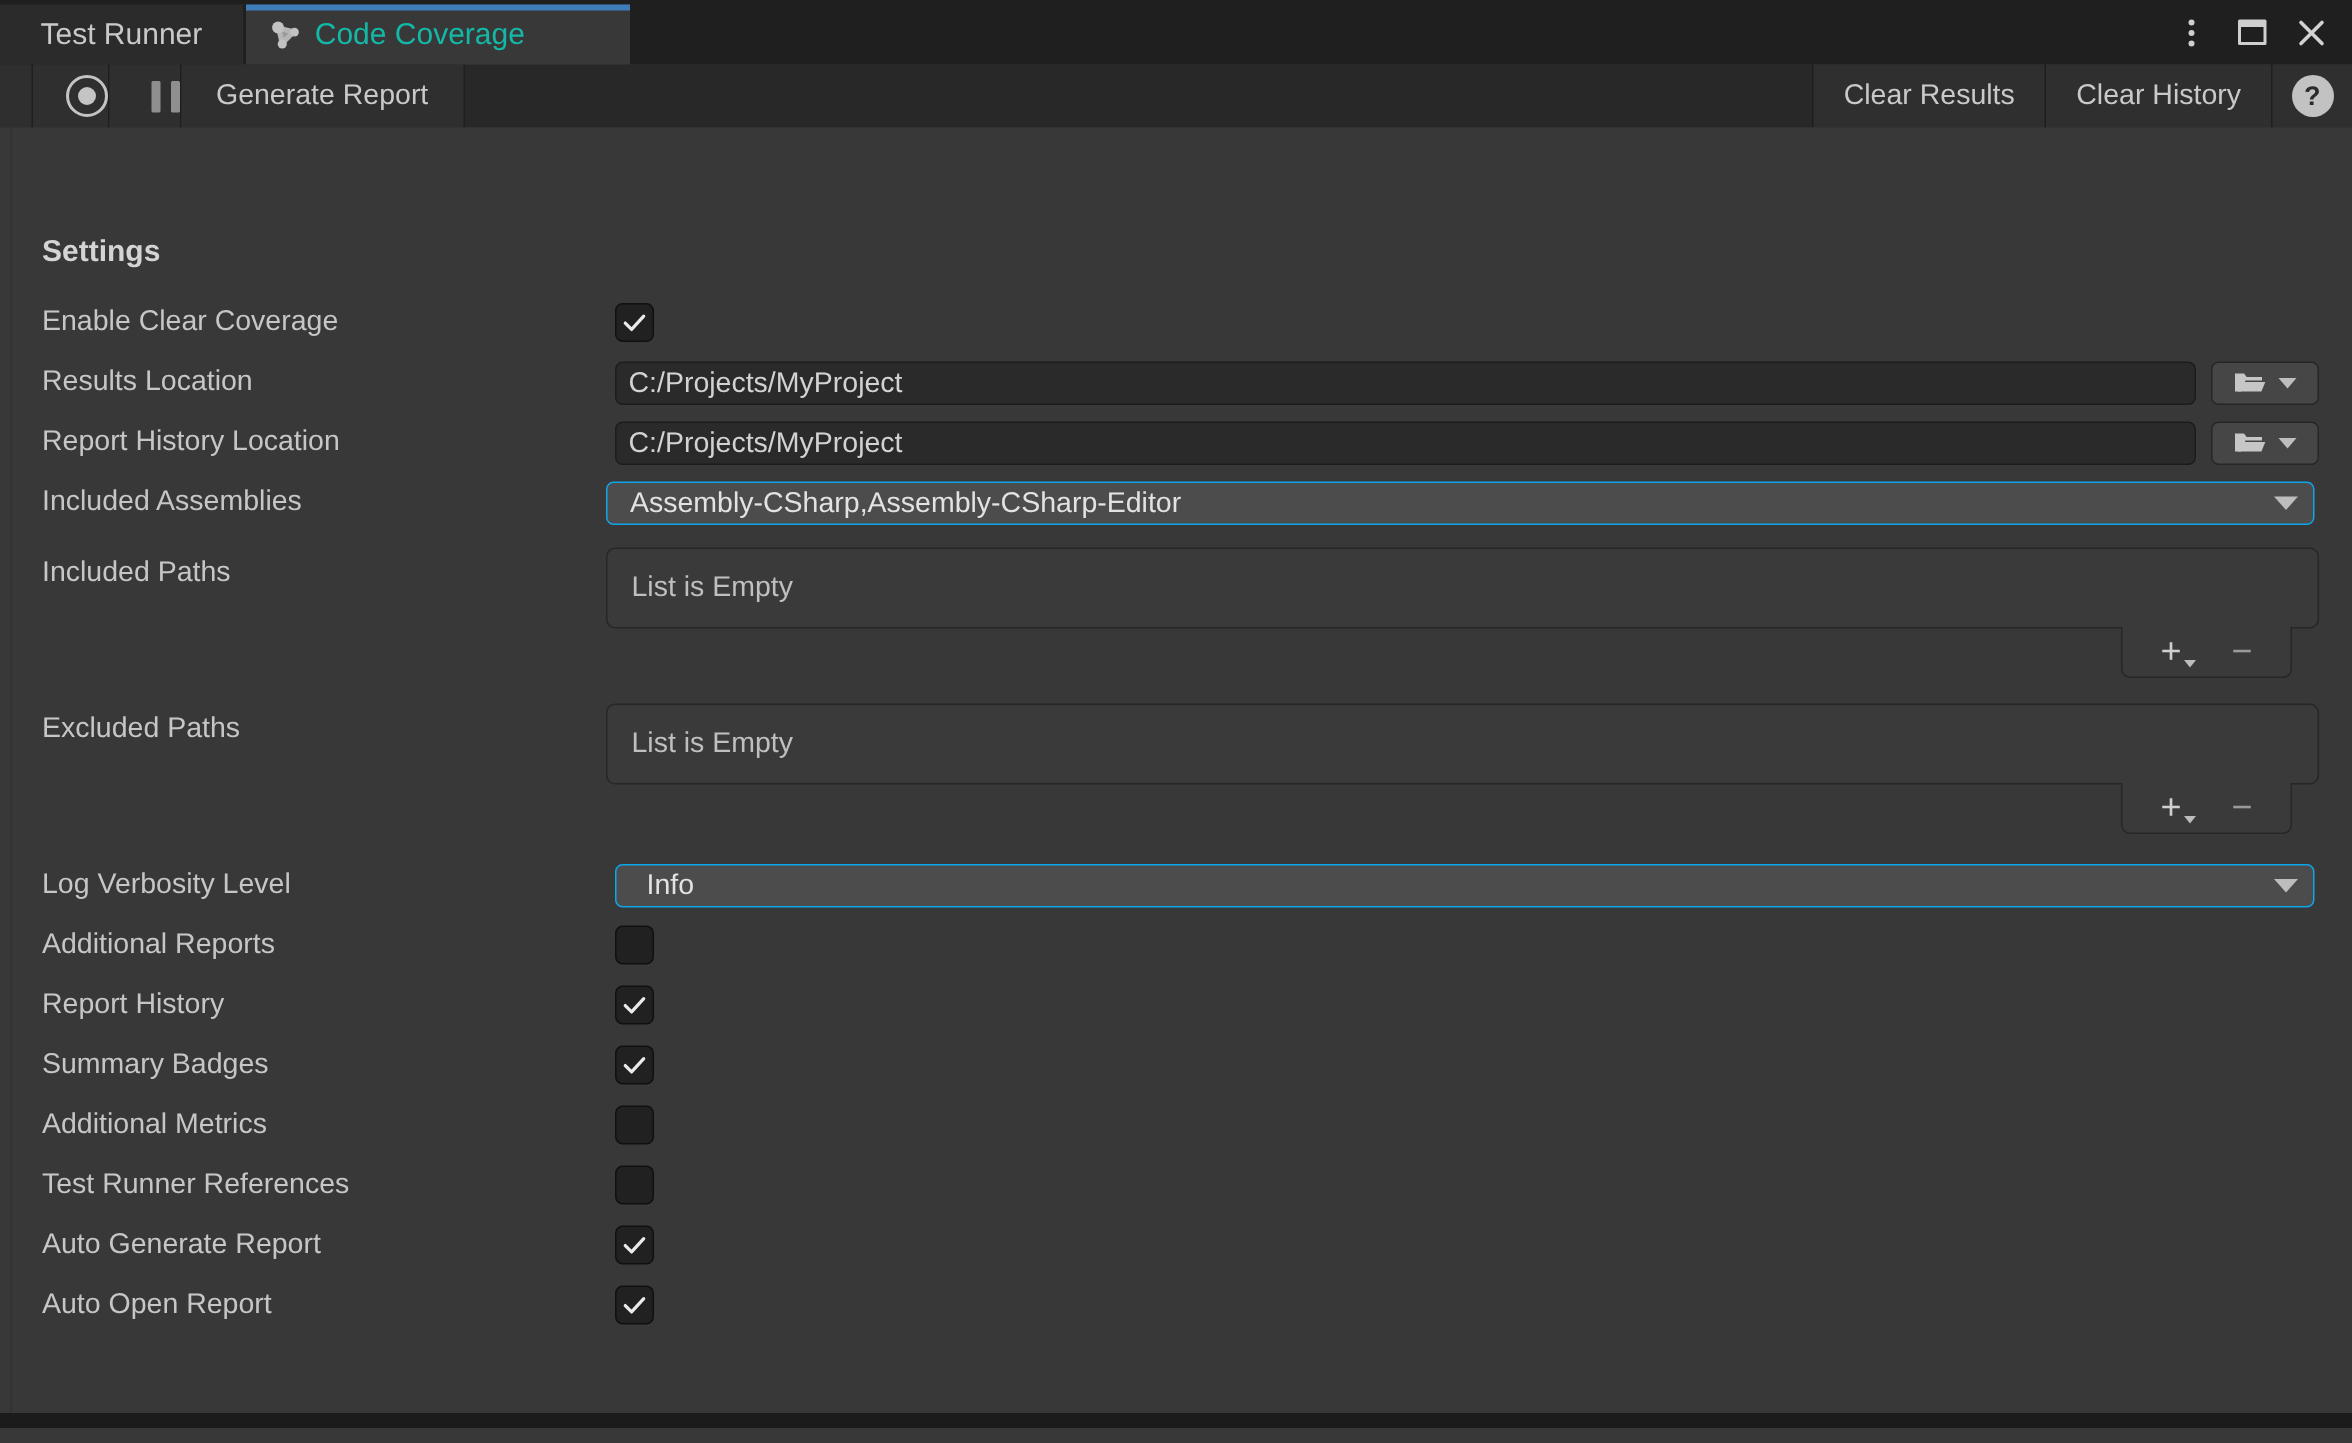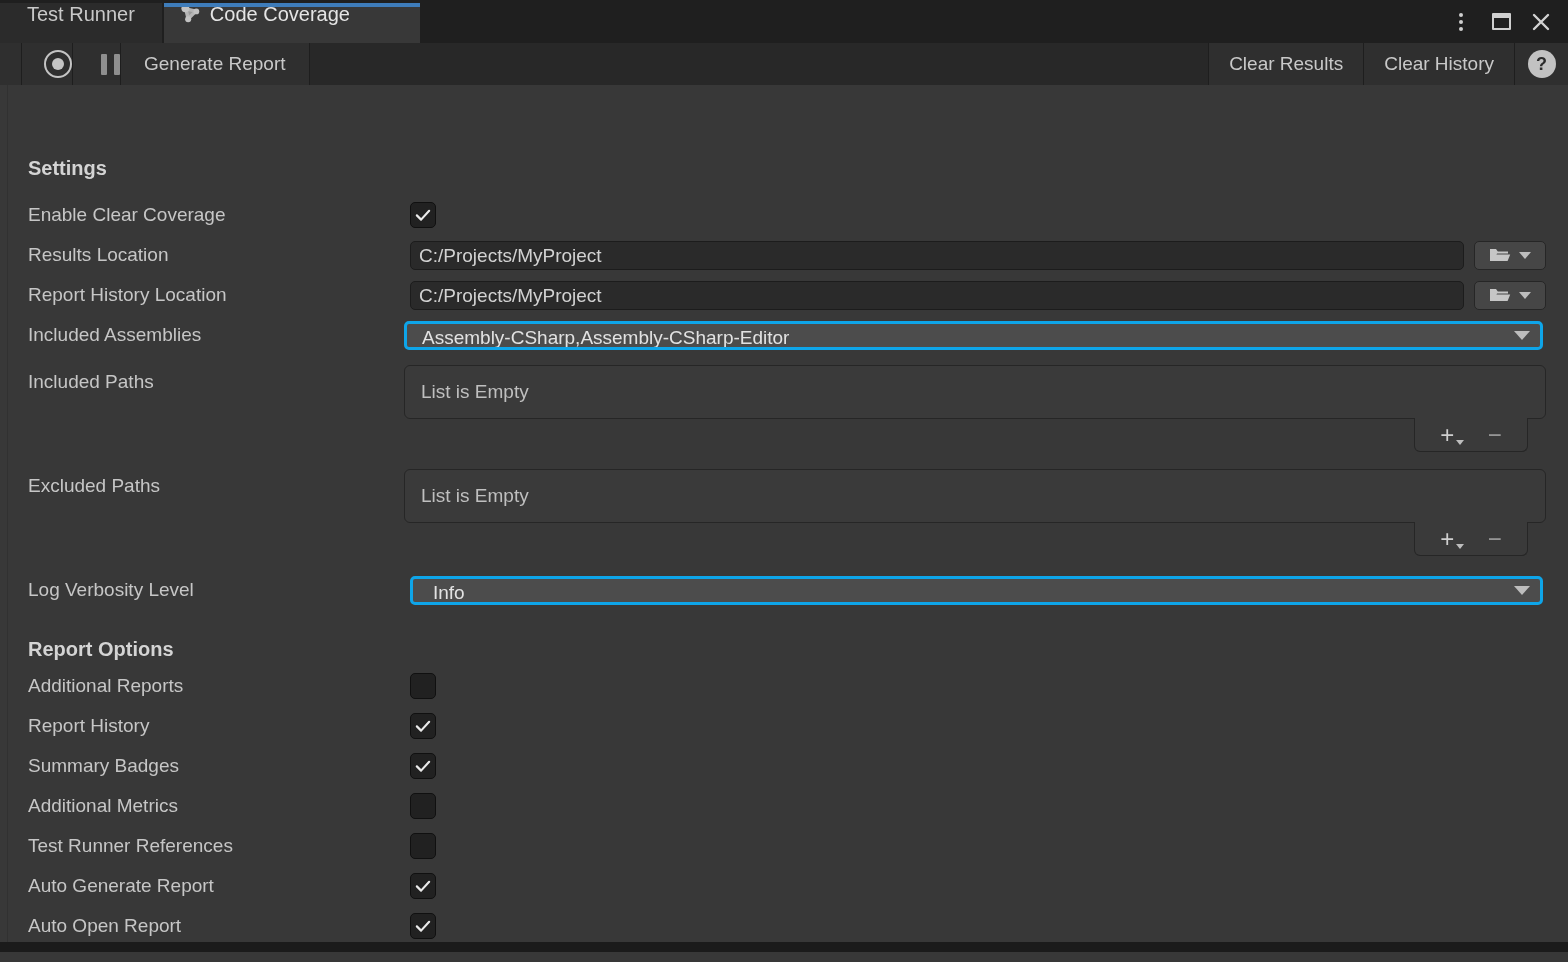--- a/index.html
+++ b/index.html
@@ -6,23 +6,23 @@
   html,body { width:1568px; height:962px; overflow:hidden; }
   body {
     font-family: "Liberation Sans", "DejaVu Sans", sans-serif;
     background:#1b1b1b;
     -webkit-font-smoothing: antialiased;
   }
   .window { width:1568px; height:962px; display:flex; flex-direction:column; background:#383838; }
 
   
   .tabbar { height:43px; background:#1f1f1f; display:flex; align-items:flex-start; flex-shrink:0; }
-  .tab { margin-top:3px; height:40px; display:flex; font-size:20px; color:#c9c9c9; cursor:pointer; }
+  .tab { margin-top:3px; height:40px; display:flex; align-items:center; font-size:20px; color:#c9c9c9; cursor:pointer; }
   .tab-inactive { background:#2b2b2b; padding:0 27px; }
-  .tab-active { background:#383838; margin-left:2px; padding:0 30px 0 16px; min-width:256px; position:relative; color:#e5e5e5; }
+  .tab-active { background:#383838; margin-left:2px; padding:0 30px 0 16px; min-width:256px; position:relative; color:#14b8a6; }
   .tab-active::before { content:""; position:absolute; left:0; right:0; top:0; height:4px; background:#3e7cba; }
   .tab-icon { width:21px; height:21px; margin-right:9px; flex-shrink:0; }
   .tabbar-spacer { flex:1; }
   .win-controls { display:flex; align-items:center; gap:10px; padding:0 12px; height:43px; }
   .win-btn { width:30px; height:30px; display:flex; align-items:center; justify-content:center; cursor:pointer; }
   .kebab { display:flex; flex-direction:column; gap:3px; }
   .kebab i { width:4px; height:4px; border-radius:50%; background:#cfcfcf; }
   .maxi { width:19px; height:17px; border:2px solid #cfcfcf; border-top:5px solid #cfcfcf; border-radius:1px; }
 
   
@@ -58,21 +58,21 @@
 
   
   .checkbox { width:26px; height:26px; background:#212121; border:1px solid #101010; border-radius:5px; display:flex; align-items:center; justify-content:center; cursor:pointer; flex-shrink:0; }
   .checkbox svg { display:none; width:20px; height:20px; }
   .checkbox.checked svg { display:block; }
 
   .textfield { width:1054px; height:29px; background:#2a2a2a; border:1px solid #1c1c1c; border-radius:5px; font-size:19px; color:#d2d2d2; line-height:27px; padding:0 8px; white-space:nowrap; overflow:hidden; cursor:text; }
   .folder-btn { width:72px; height:29px; margin-left:10px; background:#464646; border:1px solid #262626; border-radius:5px; display:flex; align-items:center; justify-content:center; gap:8px; cursor:pointer; }
   .folder-btn svg { width:22px; height:16px; }
 
-  .popup { height:29px; background:#4c4c4c; border:3px solid #0ea5e9; border-radius:5px; font-size:19px; color:#e2e2e2; line-height:27px; padding:0 30px 0 20px; position:relative; cursor:pointer; white-space:nowrap; overflow:hidden; }
+  .popup { height:29px; background:#4c4c4c; border:1px solid #0ea5e9; border-radius:5px; font-size:19px; color:#e2e2e2; line-height:27px; padding:0 30px 0 20px; position:relative; cursor:pointer; white-space:nowrap; overflow:hidden; }
   .popup-assemblies { width:1139px; margin-left:-6px; padding-left:15px; }
   .popup-log { width:1133px; }
   .arrow-down { position:absolute; right:10px; top:50%; margin-top:-4px; width:0; height:0; border-left:8px solid transparent; border-right:8px solid transparent; border-top:9px solid #bdbdbd; }
 
   .list-wrap { margin-left:-6px; width:1144px; }
   .list-body { height:54px; background:#3a3a3a; border:1px solid #262626; border-radius:6px; display:flex; align-items:center; padding:0 16px; font-size:19px; color:#bfbfbf;text-align:center; }
   .list-footer { width:114px; height:34px; background:#3a3a3a; border:1px solid #262626; border-top:none; border-radius:0 0 6px 6px; margin-left:auto; margin-right:18px; margin-top:-1px; display:flex; align-items:center; justify-content:space-evenly; color:#cfcfcf; }
   .lf-add { font-size:24px; line-height:24px; position:relative; padding-right:8px; cursor:pointer; }
   .lf-add::after { content:""; position:absolute; right:-2px; bottom:2px; width:0; height:0; border-left:4px solid transparent; border-right:4px solid transparent; border-top:5px solid #bdbdbd; }
   .lf-remove { font-size:24px; line-height:24px; color:#9a9a9a; cursor:pointer; }
@@ -213,21 +213,20 @@
     </div>
 
     <div class="row log-row">
       <div class="row-label">Log Verbosity Level</div>
       <div class="popup popup-log">
         <span>Info</span>
         <span class="arrow-down"></span>
       </div>
     </div>
 
-    <div class="heading h-report">Report Options</div>
 
     <div id="report-options-rows">
         <div class="row">
     <div class="row-label">Additional Reports</div>
     <span class="checkbox">
       
     </span>
   </div>
         <div class="row">
     <div class="row-label">Report History</div>

